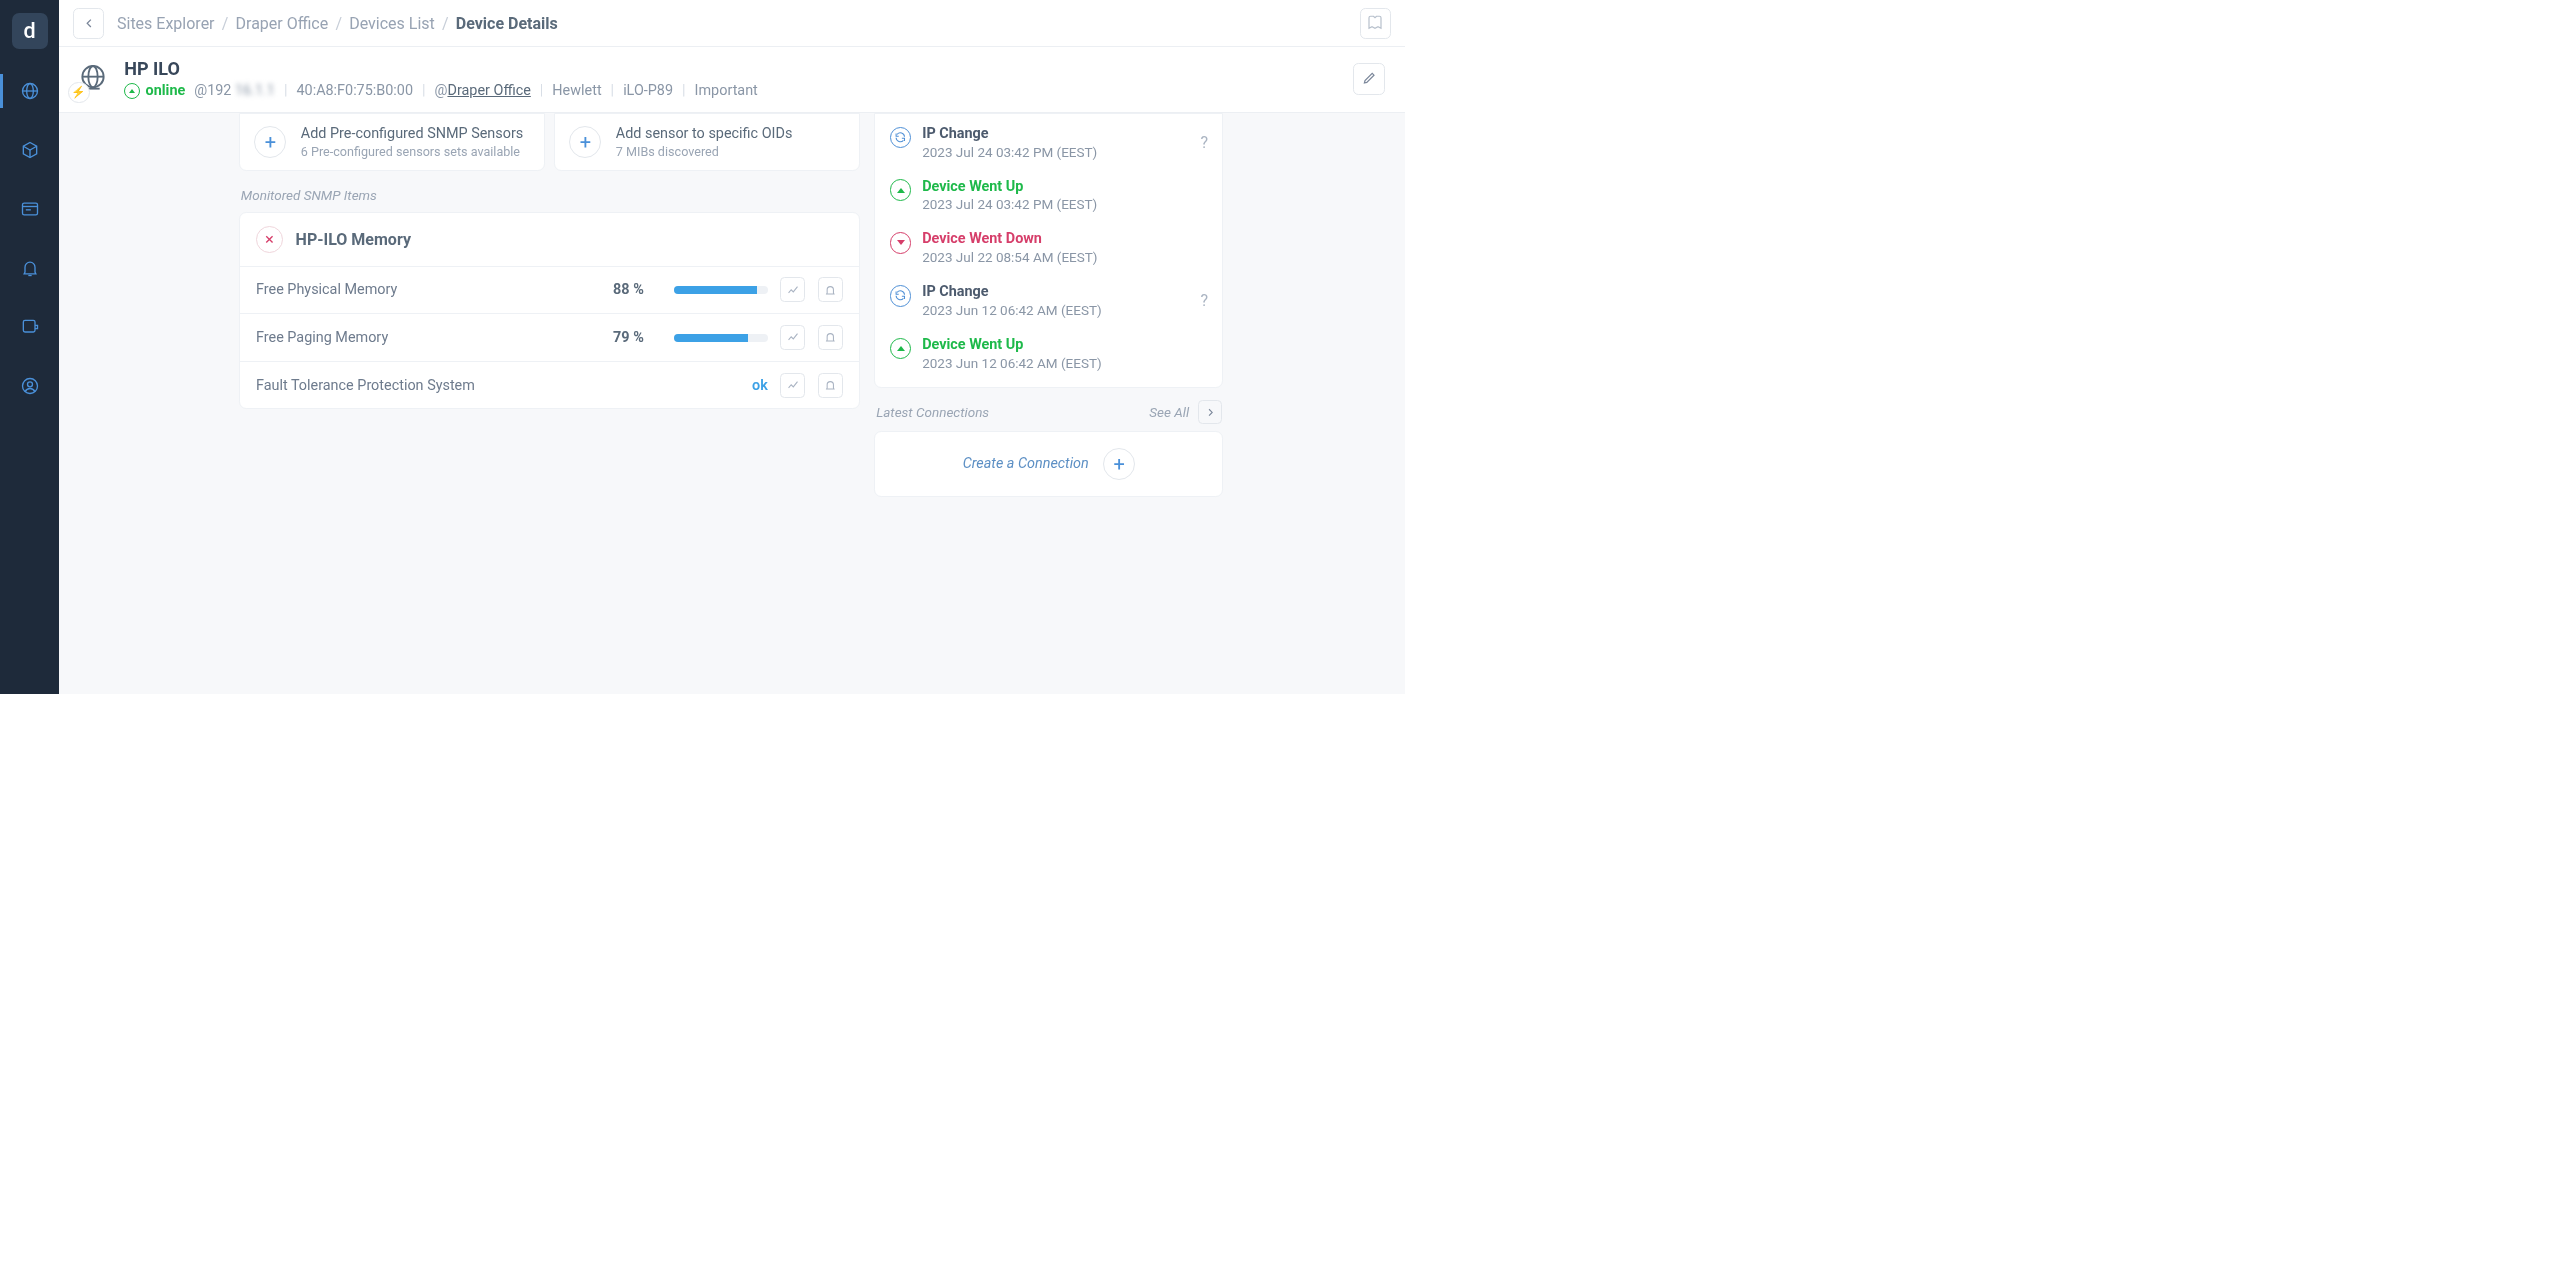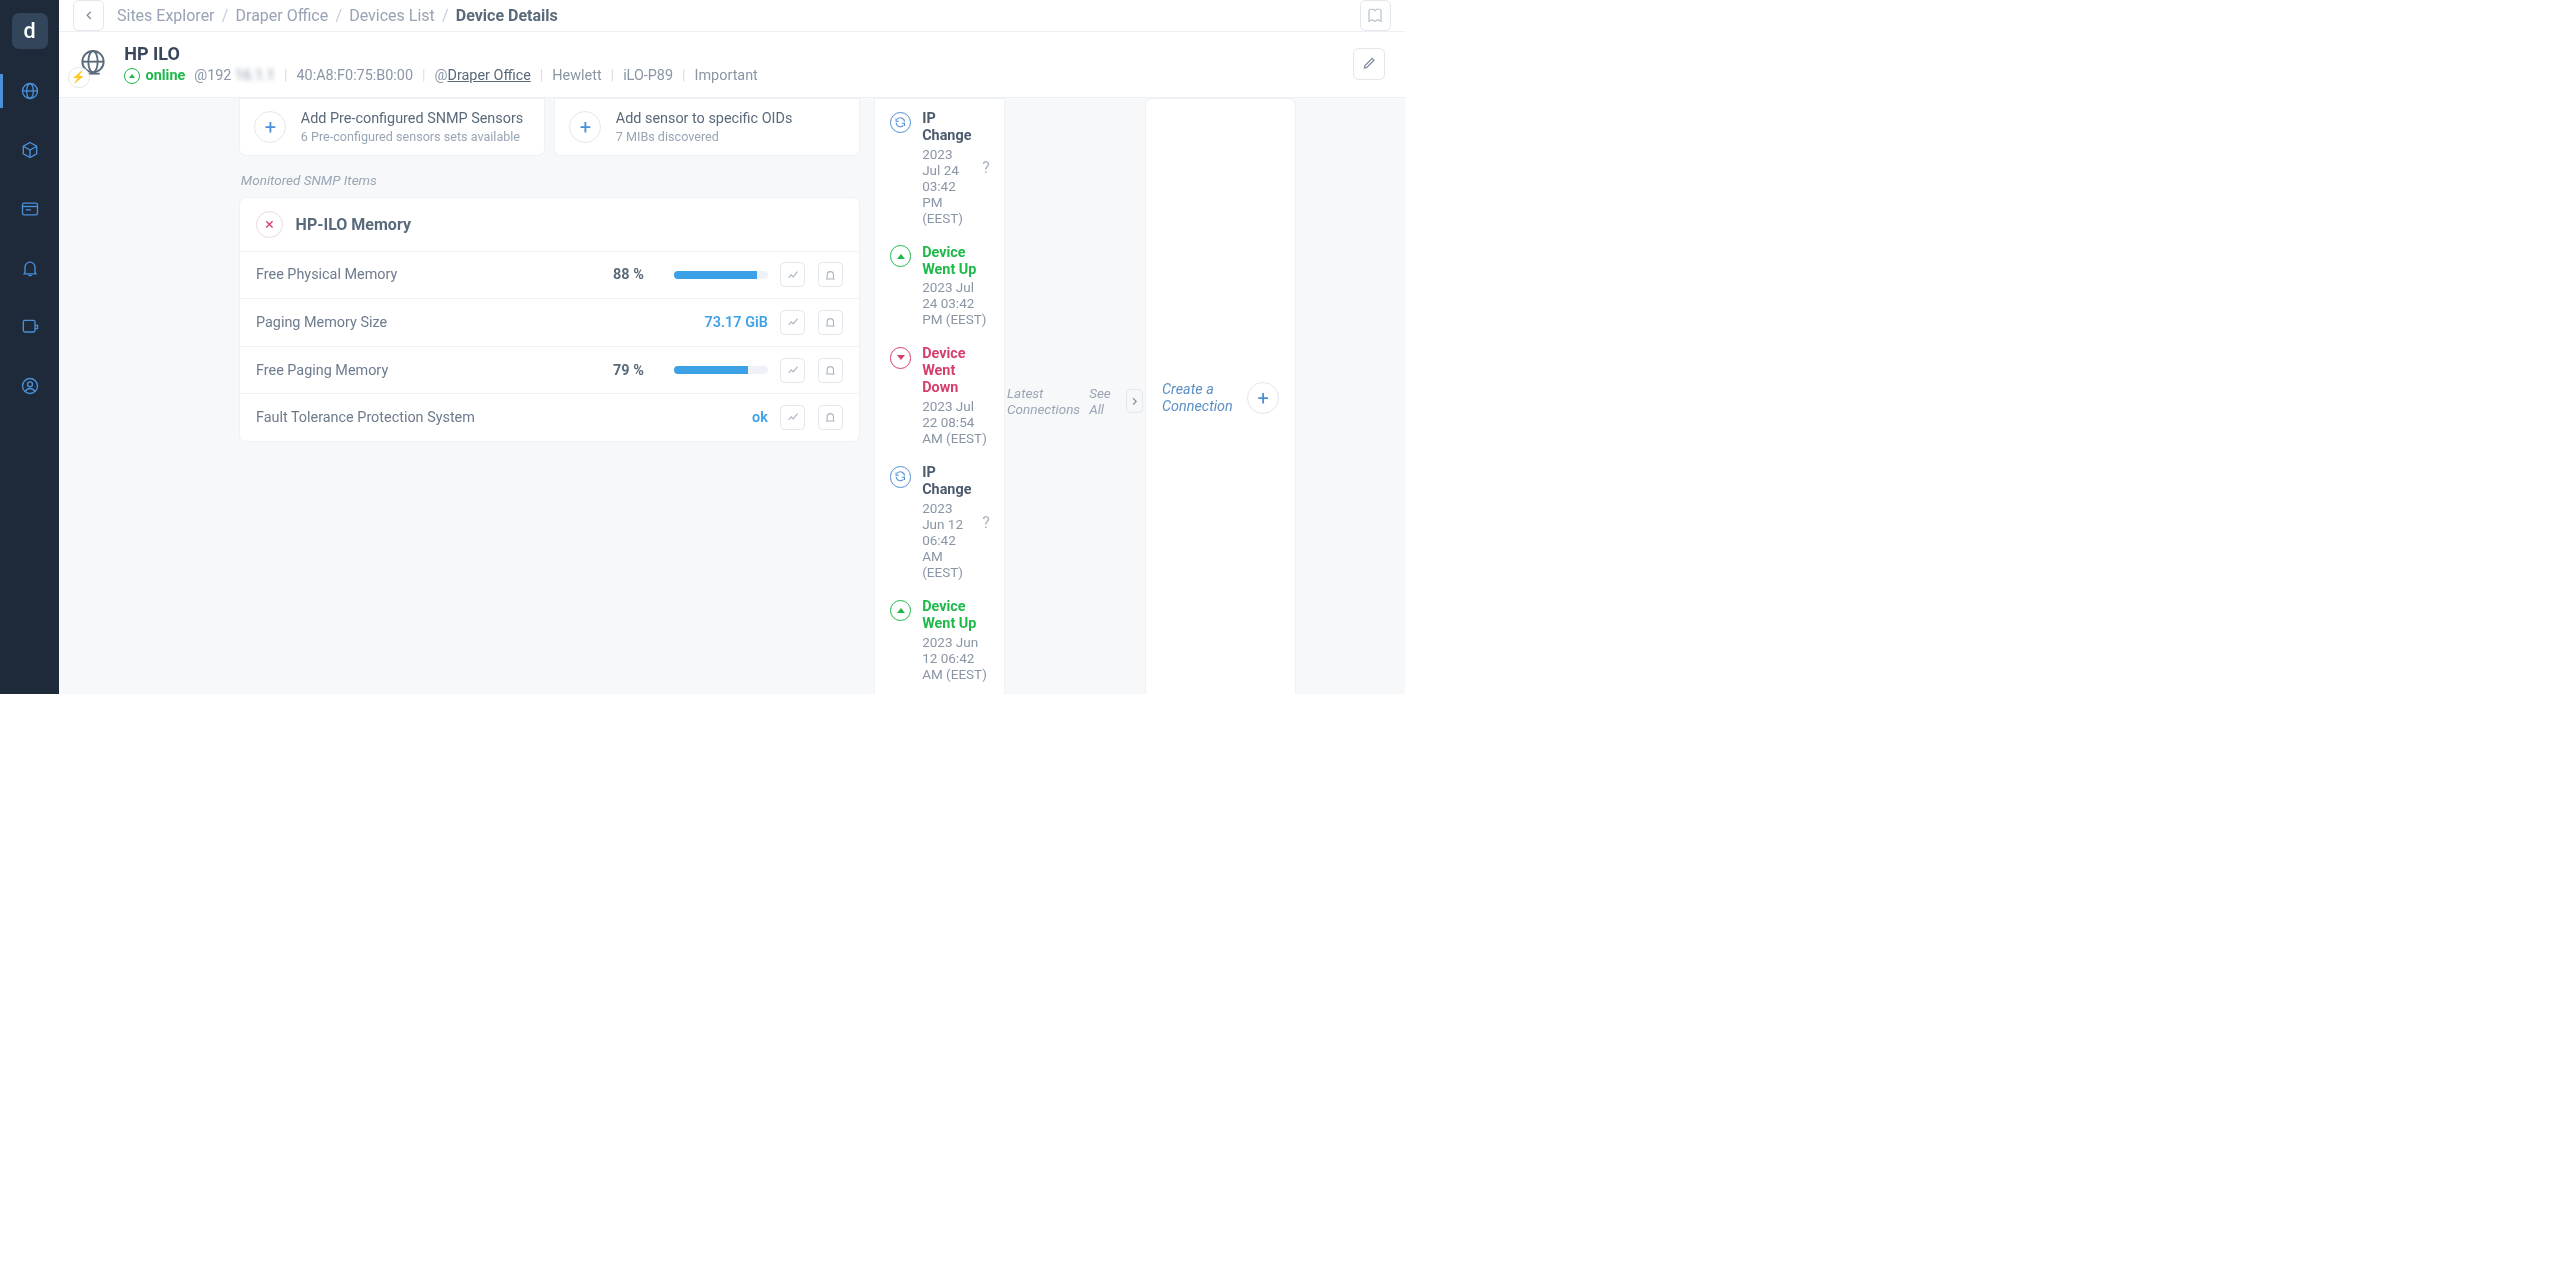--- a/index.html
+++ b/index.html
@@ -138,21 +138,21 @@
 
 
 .body {
   flex: 1;
   background: #f7f8fa;
   padding: 0 12.6px 21.6px 180px;
   display: flex;
   gap: 14.4px;
 }
 .leftcol { width: 621px; display: flex; flex-direction: column; }
-.rightcol { width: 349px; display: flex; flex-direction: row; }
+.rightcol { width: 349px; display: flex; flex-direction: column; }
 
 .cardrow { display: flex; gap: 9px; margin-bottom: 10.8px; }
 .wcard {
   flex: 1;
   background: #fff;
   border: 0.9px solid #eef1f5;
   border-radius: 0 0 7.2px 7.2px;
   padding: 10.8px 14.4px;
   display: flex; align-items: center; gap: 14.4px;
 }
@@ -435,34 +435,20 @@
                     <path d="M3 17l5-6 4 4 8-10"></path>
                   </svg>
                 </span>
                 <span class="iconbtn">
                   <svg width="12.6" height="12.6" viewBox="0 0 24 24" fill="none" stroke="currentColor" stroke-width="2">
                     <path d="M6 17V11a6 6 0 1112 0v6l1 2H5z"></path>
                   </svg>
                 </span>
               </div>
               <div class="mrow">
-                <div class="mlabel">Paging Memory Size</div>
-                <span class="mval">73.17 GiB</span>
-                <span class="iconbtn">
-                  <svg width="12.6" height="12.6" viewBox="0 0 24 24" fill="none" stroke="currentColor" stroke-width="2">
-                    <path d="M3 17l5-6 4 4 8-10"></path>
-                  </svg>
-                </span>
-                <span class="iconbtn">
-                  <svg width="12.6" height="12.6" viewBox="0 0 24 24" fill="none" stroke="currentColor" stroke-width="2">
-                    <path d="M6 17V11a6 6 0 1112 0v6l1 2H5z"></path>
-                  </svg>
-                </span>
-              </div>
-              <div class="mrow">
                 <div class="mlabel">Free Paging Memory</div>
                 <span class="mpct">79 %</span>
                 <div class="pbar">
                   <div class="fill" style="width:79%"></div>
                 </div>
                 <span class="iconbtn">
                   <svg width="12.6" height="12.6" viewBox="0 0 24 24" fill="none" stroke="currentColor" stroke-width="2">
                     <path d="M3 17l5-6 4 4 8-10"></path>
                   </svg>
                 </span>

